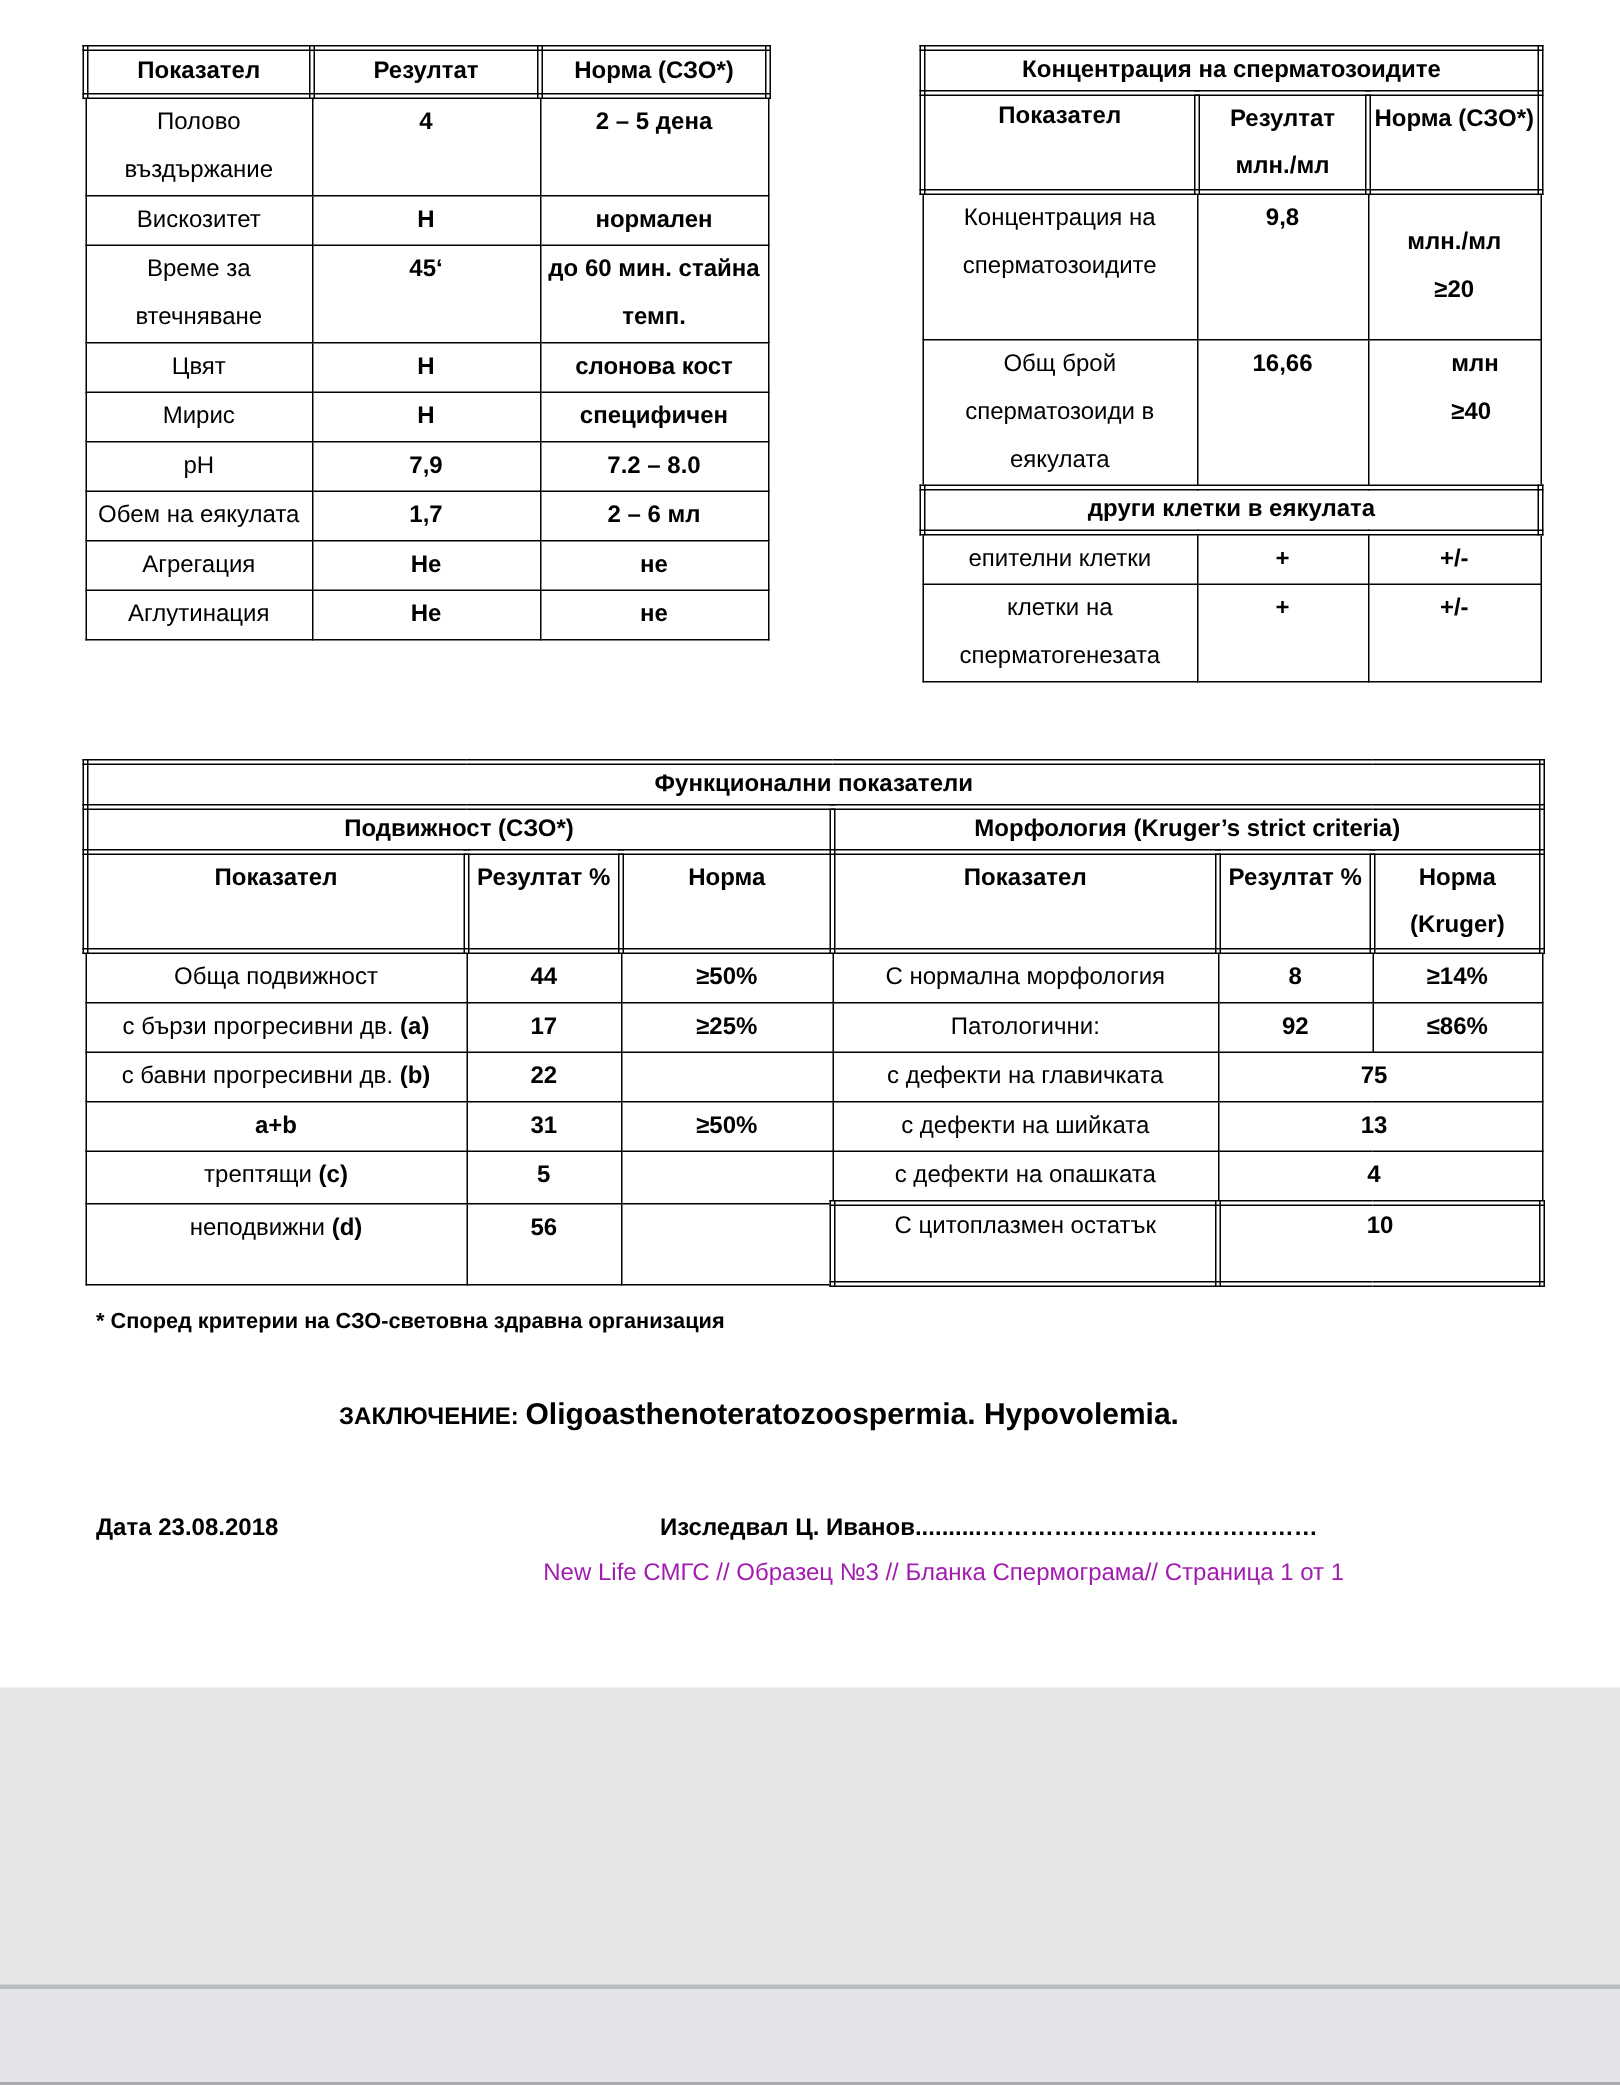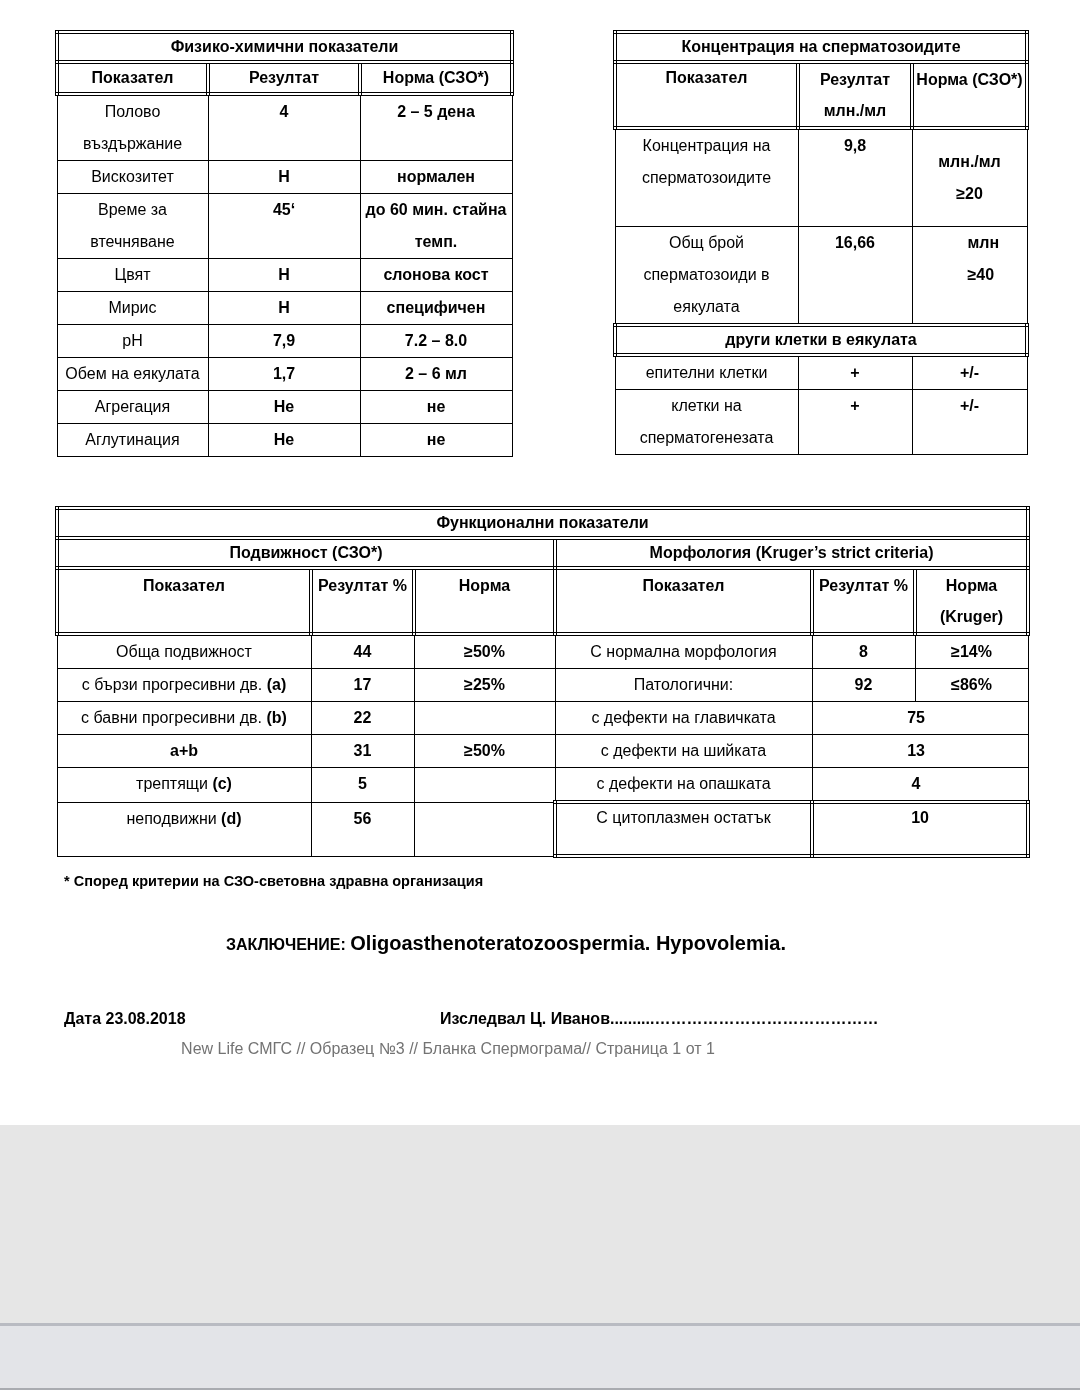--- a/index.html
+++ b/index.html
@@ -23,37 +23,34 @@
   #t1 { left:55px; top:30px; width:455px; }
   #t2 { left:613px; top:30px; width:412px; }
   #t3 { left:55px; top:506px; width:971px; }
 
   .footnote { position:absolute; left:64px; top:873px; font-size:14.5px; font-weight:bold; }
   .conclusion { position:absolute; left:0; top:932px; width:1012px; text-align:center; }
   .conclusion .lbl { font-size:16px; font-weight:bold; }
   .conclusion .val { font-size:20px; font-weight:bold; }
   .date { position:absolute; left:64px; top:1010px; font-size:16px; font-weight:bold; }
   .examiner { position:absolute; left:440px; top:1010px; font-size:16px; font-weight:bold; }
-  .pagefooter { position:absolute; left:0; top:1040px; width:896px; text-align:center; font-size:16px; color:#737373; }
+  .pagefooter { position:absolute; left:0; top:1040px; width:896px; text-align:right; font-size:16px; color:#a21caf; }
 </style>
 </head>
 <body>
 
 <div class="page">
 
   <table id="t1">
     <colgroup>
         <col style="width:151px">
         <col style="width:152px">
         <col style="width:152px">
       </colgroup>
     <tbody>
-        <tr>
-          <td colspan="3" class="title">Физико-химични показатели</td>
-        </tr>
     <tr>
       <td class="hdr">Показател</td>
       <td class="hdr">Резултат</td>
       <td class="hdr">Норма (СЗО*)</td>
     </tr>
     <tr>
       <td>Полово въздържание</td>
       <td class="b">4</td>
       <td class="b">2 – 5 дена</td>
     </tr>

